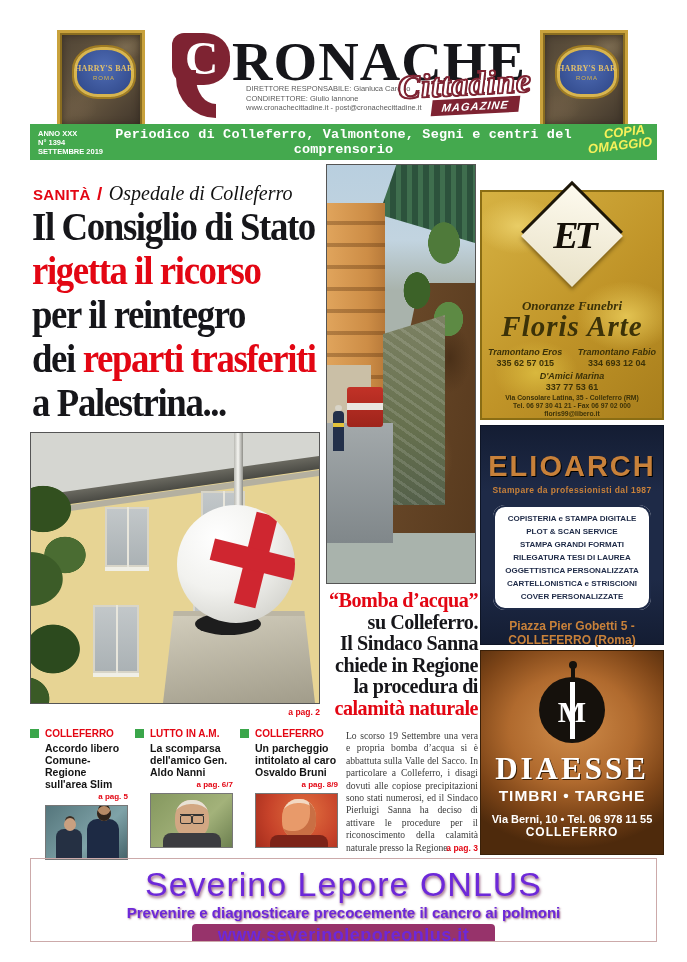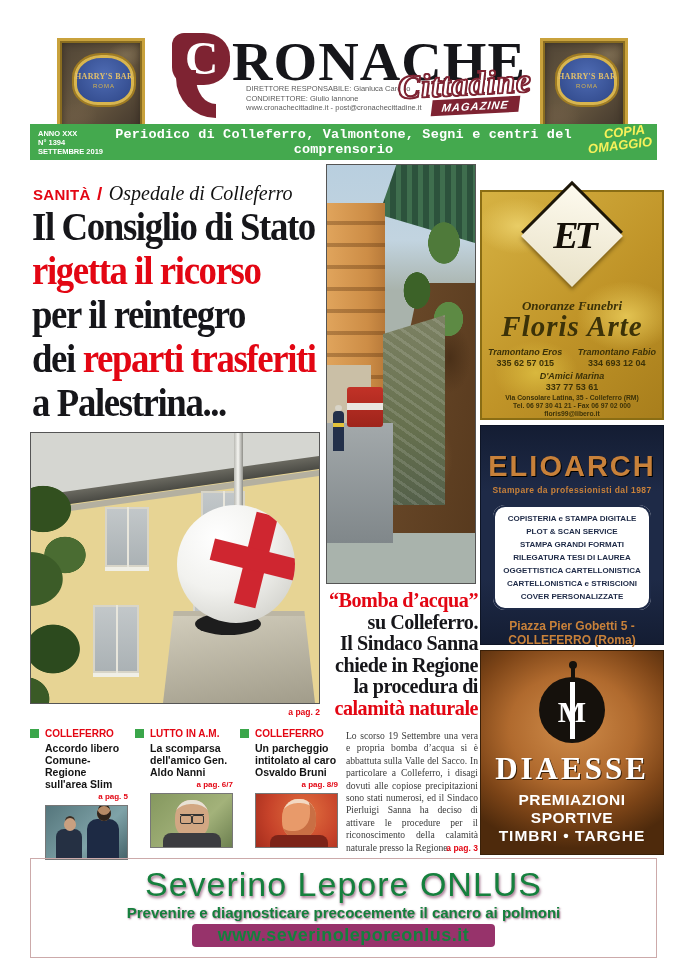--- a/index.html
+++ b/index.html
@@ -1,21 +1,21 @@
 <!DOCTYPE html>
 <html><head>
 <meta charset="utf-8">
 <style>
   * { margin:0; padding:0; box-sizing:border-box; }
   html,body { background:#ffffff; }
   body { font-family:"Liberation Sans", sans-serif; }
   .page { position:relative; width:687px; height:962px; margin:0 auto; background:#fff; overflow:hidden; }
 
   
-  .harrys { position:absolute; top:38px; width:88px; height:100px; background:
+  .harrys { position:absolute; top:30px; width:88px; height:100px; background:
       radial-gradient(30px 20px at 20% 80%, #6b5a44 0%, transparent 70%),
       radial-gradient(26px 18px at 80% 15%, #7a6a50 0%, transparent 70%),
       linear-gradient(135deg,#4e4335,#6a5a42 50%,#3e342a);
       border:3px solid #c9a23c; box-shadow: inset 0 0 0 2px #8a6d20, inset 0 0 10px #2a2218; }
   .harrys-left { left:57px; }
   .harrys-right { left:540px; }
   .harrys-frame { position:absolute; left:14px; top:14px; width:60px; height:50px; background:radial-gradient(circle at 50% 40%, #4f6cb4, #2e4687); border:3px solid #d8b54e; border-radius:45% 45% 40% 40%; box-shadow:0 0 0 2px #a07c22; display:flex; flex-direction:column; align-items:center; justify-content:center; }
   .harrys-title { color:#e3c06a; font-family:"Liberation Serif",serif; font-weight:bold; font-size:8px; letter-spacing:.3px; white-space:nowrap; }
   .harrys-city { color:#d8b54e; font-size:6px; letter-spacing:1px; margin-top:2px; }
 
@@ -172,21 +172,21 @@
   .dia-circle { position:absolute; left:2px; top:16px; width:66px; height:66px; background:#15110c; border-radius:50%; }
   .dia-m { position:absolute; left:0; top:18px; width:100%; text-align:center; color:#fff; font-weight:900; font-size:30px; font-family:"Liberation Serif",serif; }
   .dia-bar { position:absolute; left:31px; top:5px; width:5px; height:57px; background:#fff; }
   .dia-name { margin-top:4px; font-family:"Liberation Serif",serif; font-weight:900; font-size:31px; letter-spacing:3px; text-shadow:1px 1px 0 #3a2008; }
   .dia-line1 { margin-top:4px; font-weight:800; font-size:15.5px; letter-spacing:.5px; }
   .dia-line2 { font-weight:800; font-size:15.5px; letter-spacing:1px; }
   .dia-addr { margin-top:8px; font-weight:800; font-size:11px; }
   .dia-city { font-weight:800; font-size:12px; letter-spacing:1px; }
 
   
-  .severino { position:absolute; left:30px; top:858px; width:627px; height:100px; border:1px solid #caa; text-align:center; color:#15803d; overflow:hidden; background:
+  .severino { position:absolute; left:30px; top:858px; width:627px; height:84px; border:1px solid #caa; text-align:center; color:#6d28d9; overflow:hidden; background:
       radial-gradient(90px 70px at 88% 30%, #f6dde6 0%, transparent 70%),
       radial-gradient(60px 80px at 72% 80%, #e57fb0 0%, transparent 70%),
       radial-gradient(80px 60px at 8% 80%, #8e0050 0%, transparent 70%),
       linear-gradient(100deg,#8e0050 0%,#b70b68 28%,#d8artifact 0%,#d83d92 48%,#b00a63 68%,#e7a6c4 88%,#f0dde2 100%); }
   .sev-name { margin-top:6px; font-size:34px; letter-spacing:1px; text-shadow:1px 2px 3px rgba(90,0,50,.6); }
   .sev-tag { font-size:15px; font-weight:700; text-shadow:1px 1px 2px rgba(90,0,50,.6); }
   .sev-url { display:inline-block; margin-top:3px; background:rgba(125,0,70,.8); padding:1px 26px; border-radius:4px; font-size:18px; font-weight:800; letter-spacing:.5px; }
 </style>
 </head>
 <body>
@@ -361,40 +361,39 @@
   </div>
 
   <div class="ad elio">
     <div class="elio-name">ELIOARCH</div>
     <div class="elio-tag">Stampare da professionisti dal 1987</div>
     <div class="elio-box">
       <div>COPISTERIA e STAMPA DIGITALE</div>
       <div>PLOT &amp; SCAN SERVICE</div>
       <div>STAMPA GRANDI FORMATI</div>
       <div>RILEGATURA TESI DI LAUREA</div>
-      <div>OGGETTISTICA CARTELLONISTICA</div>
+      <div>OGGETTISTICA PERSONALIZZATA</div>
       <div>CARTELLONISTICA e STRISCIONI</div>
       <div>COVER PERSONALIZZATE</div>
     </div>
     <div class="elio-addr">Piazza Pier Gobetti 5 - COLLEFERRO (Roma)</div>
     <div class="elio-phone">06.9701256</div>
     <div class="elio-contacts">info@elioarch.it  -  www.elioarch.com</div>
   </div>
 
   <div class="ad diaesse">
     <div class="dia-logo">
       <div class="dia-dot"></div>
       <div class="dia-stem"></div>
       <div class="dia-circle">
         <div class="dia-m">M</div>
         <div class="dia-bar"></div>
       </div>
     </div>
     <div class="dia-name">DIAESSE</div>
-    <div class="dia-line1">PREMIAZIONI SPORTIVE</div>
     <div class="dia-line2">TIMBRI • TARGHE</div>
     <div class="dia-addr">Via Berni, 10 • Tel. 06 978 11 55</div>
     <div class="dia-city">COLLEFERRO</div>
   </div>
 
   <div class="severino">
     <div class="sev-name">Severino Lepore ONLUS</div>
     <div class="sev-tag">Prevenire e diagnosticare precocemente il cancro ai polmoni</div>
     <div class="sev-url">www.severinoleporeonlus.it</div>
   </div>

